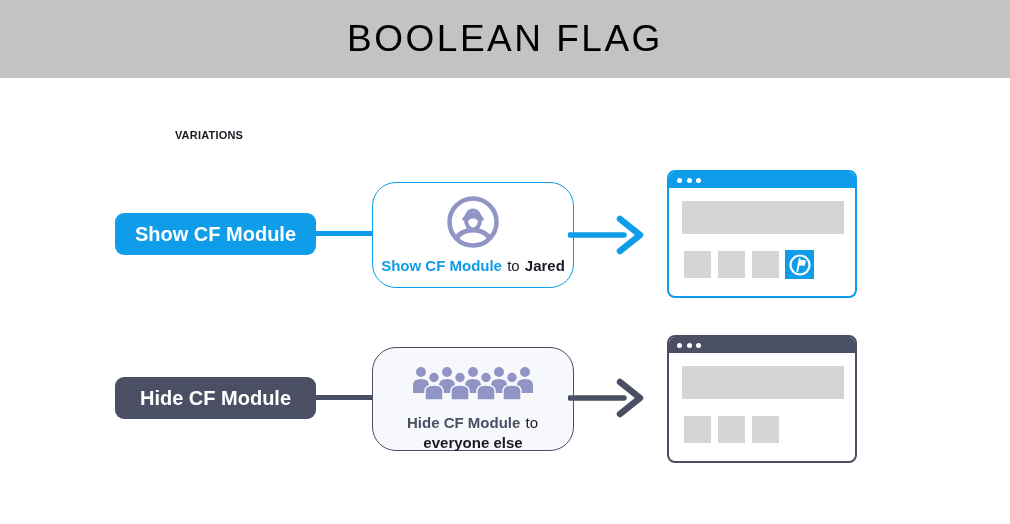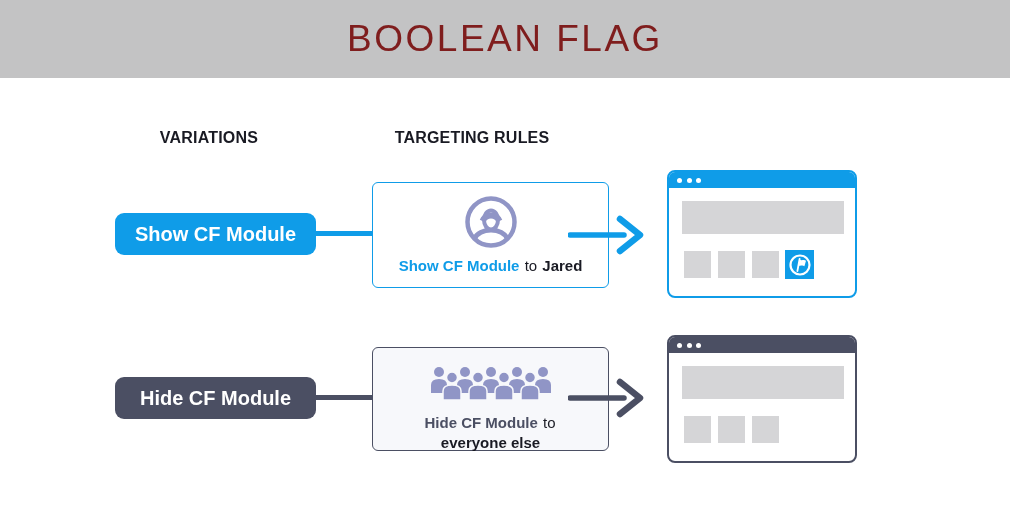--- a/index.html
+++ b/index.html
@@ -10,37 +10,37 @@
     --band:#c3c3c4;
     --ink:#191a23;
     --card2bg:#f7f8fb;
   }
   *{margin:0;padding:0;box-sizing:border-box;}
   body{font-family:"Liberation Sans","DejaVu Sans",sans-serif;background:#fff;}
   .canvas{position:relative;width:1010px;height:524px;background:#fff;overflow:hidden;}
 
   .band{position:absolute;left:0;top:0;width:1010px;height:78px;background:var(--band);
         display:flex;align-items:center;justify-content:center;}
-  .band-title{color:#7f1d1d;font-size:37px;font-weight:400;letter-spacing:2.5px;}
+  .band-title{color:#000000;font-size:37px;font-weight:400;letter-spacing:2.5px;}
 
   .col-head{position:absolute;top:129px;width:220px;text-align:center;
-            font-size:16px;font-weight:700;color:var(--ink);letter-spacing:.2px;}
+            font-size:11px;font-weight:700;color:var(--ink);letter-spacing:.2px;}
   #col1{left:99px;} #col2{left:362px;} #col3{left:648px;}
 
   .pill{position:absolute;left:115px;width:201px;height:42px;border-radius:9px;
         display:flex;align-items:center;justify-content:center;
         color:#fff;font-size:20px;font-weight:700;}
   .pill.blue{top:213px;background:var(--blue);}
   .pill.dark{top:377px;background:var(--dark);}
 
   .connector{position:absolute;left:316px;width:58px;height:5px;}
   .connector.blue{top:231px;background:var(--blue);}
   .connector.dark{top:395px;background:var(--dark);}
 
-  .rule-card{position:absolute;left:372px;width:237px;border-radius:6px;
+  .rule-card{position:absolute;left:372px;width:202px;border-radius:24px;
              display:flex;flex-direction:column;align-items:center;}
   .rule-card.r1{top:182px;height:106px;background:#fff;border:1.5px solid var(--blue);}
   .rule-card.r2{top:347px;height:104px;background:var(--card2bg);border:1.5px solid var(--dark);}
 
   .rule-text{font-size:15px;color:var(--ink);text-align:center;line-height:20px;}
   .rule-flag-blue{color:var(--blue);font-weight:700;}
   .rule-flag-dark{color:var(--dark);font-weight:700;}
   .rule-prep{font-weight:400;margin:0 1px;}
   .rule-aud{font-weight:700;}
 
@@ -69,21 +69,20 @@
 </head>
 <body>
 
 <div class="canvas">
 
   <div class="band">
     <div class="band-title">BOOLEAN FLAG</div>
   </div>
 
   <div class="col-head" id="col1">VARIATIONS</div>
-  <div class="col-head" id="col2">TARGETING RULES</div>
 
   <div class="pill blue">Show CF Module</div>
   <div class="connector blue"></div>
 
   <div class="rule-card r1">
     <div class="avatar-wrap">
       <svg width="56" height="56" viewBox="0 0 56 56">
         <circle cx="28" cy="28" r="23.5" fill="none" stroke="var(--purple)" stroke-width="4.5"></circle>
         <path d="M11 45 A 18.5 15 0 0 1 45 45" fill="none" stroke="var(--purple)" stroke-width="5"></path>
         <ellipse cx="28" cy="26" rx="7" ry="9.5" fill="#fff" stroke="var(--purple)" stroke-width="4"></ellipse>

